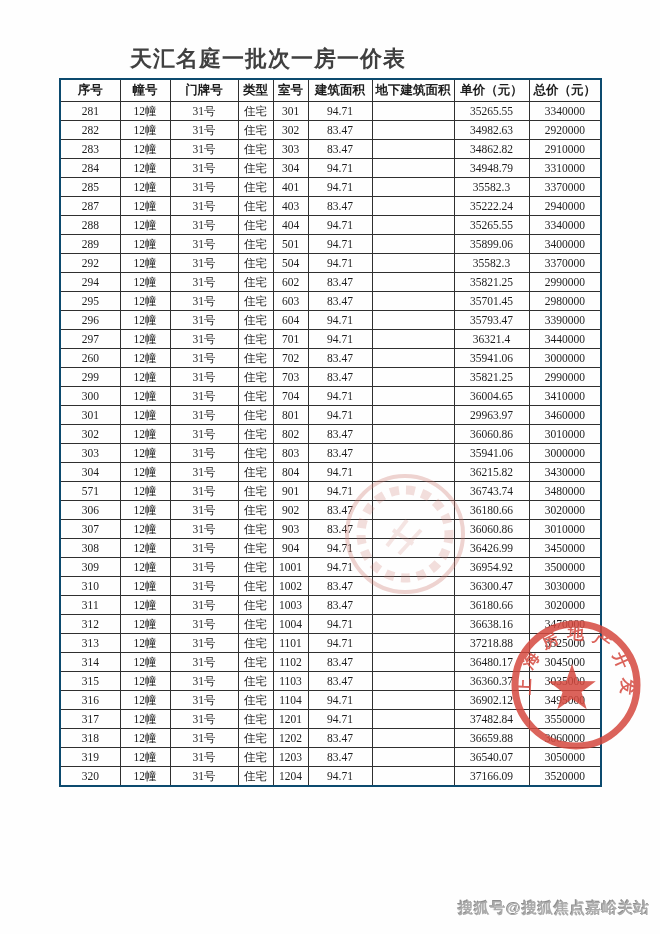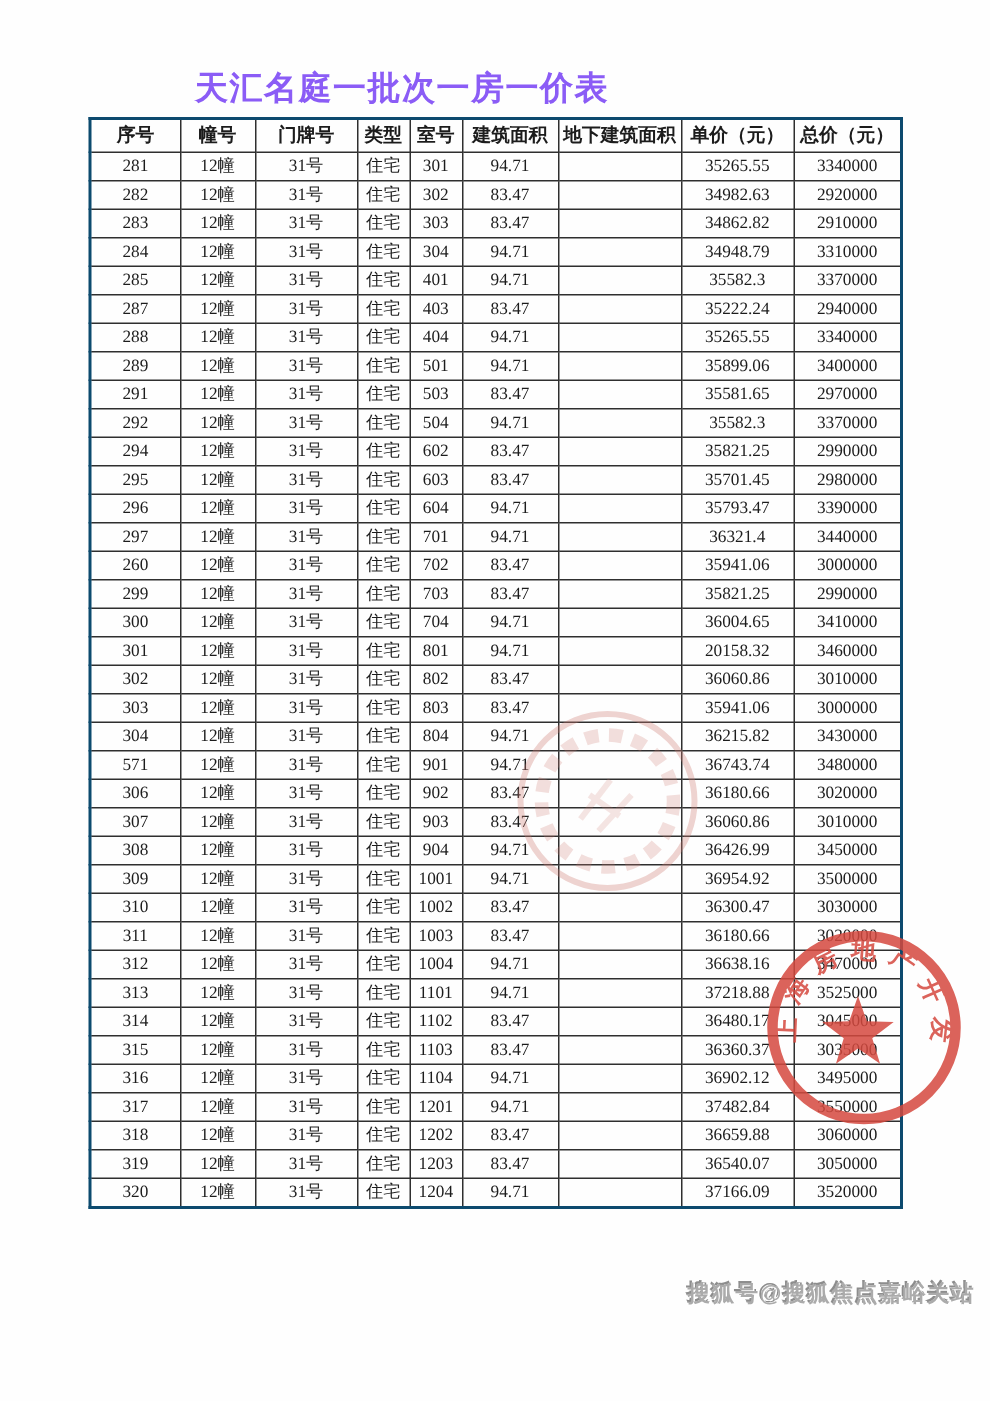--- a/index.html
+++ b/index.html
@@ -6,21 +6,21 @@
   body{
     width:660px;height:934px;
     background:#ffffff;
     font-family:"Liberation Serif","DejaVu Serif",serif;
     position:relative;overflow:hidden;
   }
   .page{position:absolute;inset:0;background:#fefefe;}
   .doc-title{
     position:absolute;top:44px;left:0;width:536px;
     text-align:center;
-    font-size:22px;font-weight:bold;color:#8b5cf6;
+    font-size:22px;font-weight:bold;color:#404040;
     letter-spacing:1px;
   }
   table.price-table{
     position:absolute;left:59px;top:78px;width:541px;
     border-collapse:collapse;table-layout:fixed;
     border:2px solid #0c4a6e;
   }
   .price-table th,.price-table td{
     border:1px solid #2f2f2f;
     text-align:center;vertical-align:middle;
@@ -33,21 +33,21 @@
     font-size:12.5px;font-weight:bold;
   }
   .price-table td{
     height:18px;line-height:18px;
     font-size:11.5px;
   }
   .seal{position:absolute;pointer-events:none;}
   .seal-faint{left:341px;top:468px;opacity:0.33;}
   .seal-company{left:506px;top:615px;opacity:0.85;}
   .watermark{
-    position:absolute;top:853px;right:10px;
+    position:absolute;top:899px;right:10px;
     font-family:"Liberation Sans","DejaVu Sans",sans-serif;
     font-size:15px;font-weight:bold;
     color:#ababab;
     text-shadow:1px 1px 0 #ffffff,-1px -1px 0 #8d8d8d;
     letter-spacing:1px;
     text-align:right;
   }
 </style>
 </head>
 <body>
@@ -164,31 +164,20 @@
           <td>12幢</td>
           <td>31号</td>
           <td>住宅</td>
           <td>501</td>
           <td>94.71</td>
           <td></td>
           <td>35899.06</td>
           <td>3400000</td>
         </tr>
         <tr>
-          <td>291</td>
-          <td>12幢</td>
-          <td>31号</td>
-          <td>住宅</td>
-          <td>503</td>
-          <td>83.47</td>
-          <td></td>
-          <td>35581.65</td>
-          <td>2970000</td>
-        </tr>
-        <tr>
           <td>292</td>
           <td>12幢</td>
           <td>31号</td>
           <td>住宅</td>
           <td>504</td>
           <td>94.71</td>
           <td></td>
           <td>35582.3</td>
           <td>3370000</td>
         </tr>
@@ -270,21 +259,21 @@
           <td>3410000</td>
         </tr>
         <tr>
           <td>301</td>
           <td>12幢</td>
           <td>31号</td>
           <td>住宅</td>
           <td>801</td>
           <td>94.71</td>
           <td></td>
-          <td>20158.32</td>
+          <td>29963.97</td>
           <td>3460000</td>
         </tr>
         <tr>
           <td>302</td>
           <td>12幢</td>
           <td>31号</td>
           <td>住宅</td>
           <td>802</td>
           <td>83.47</td>
           <td></td>

